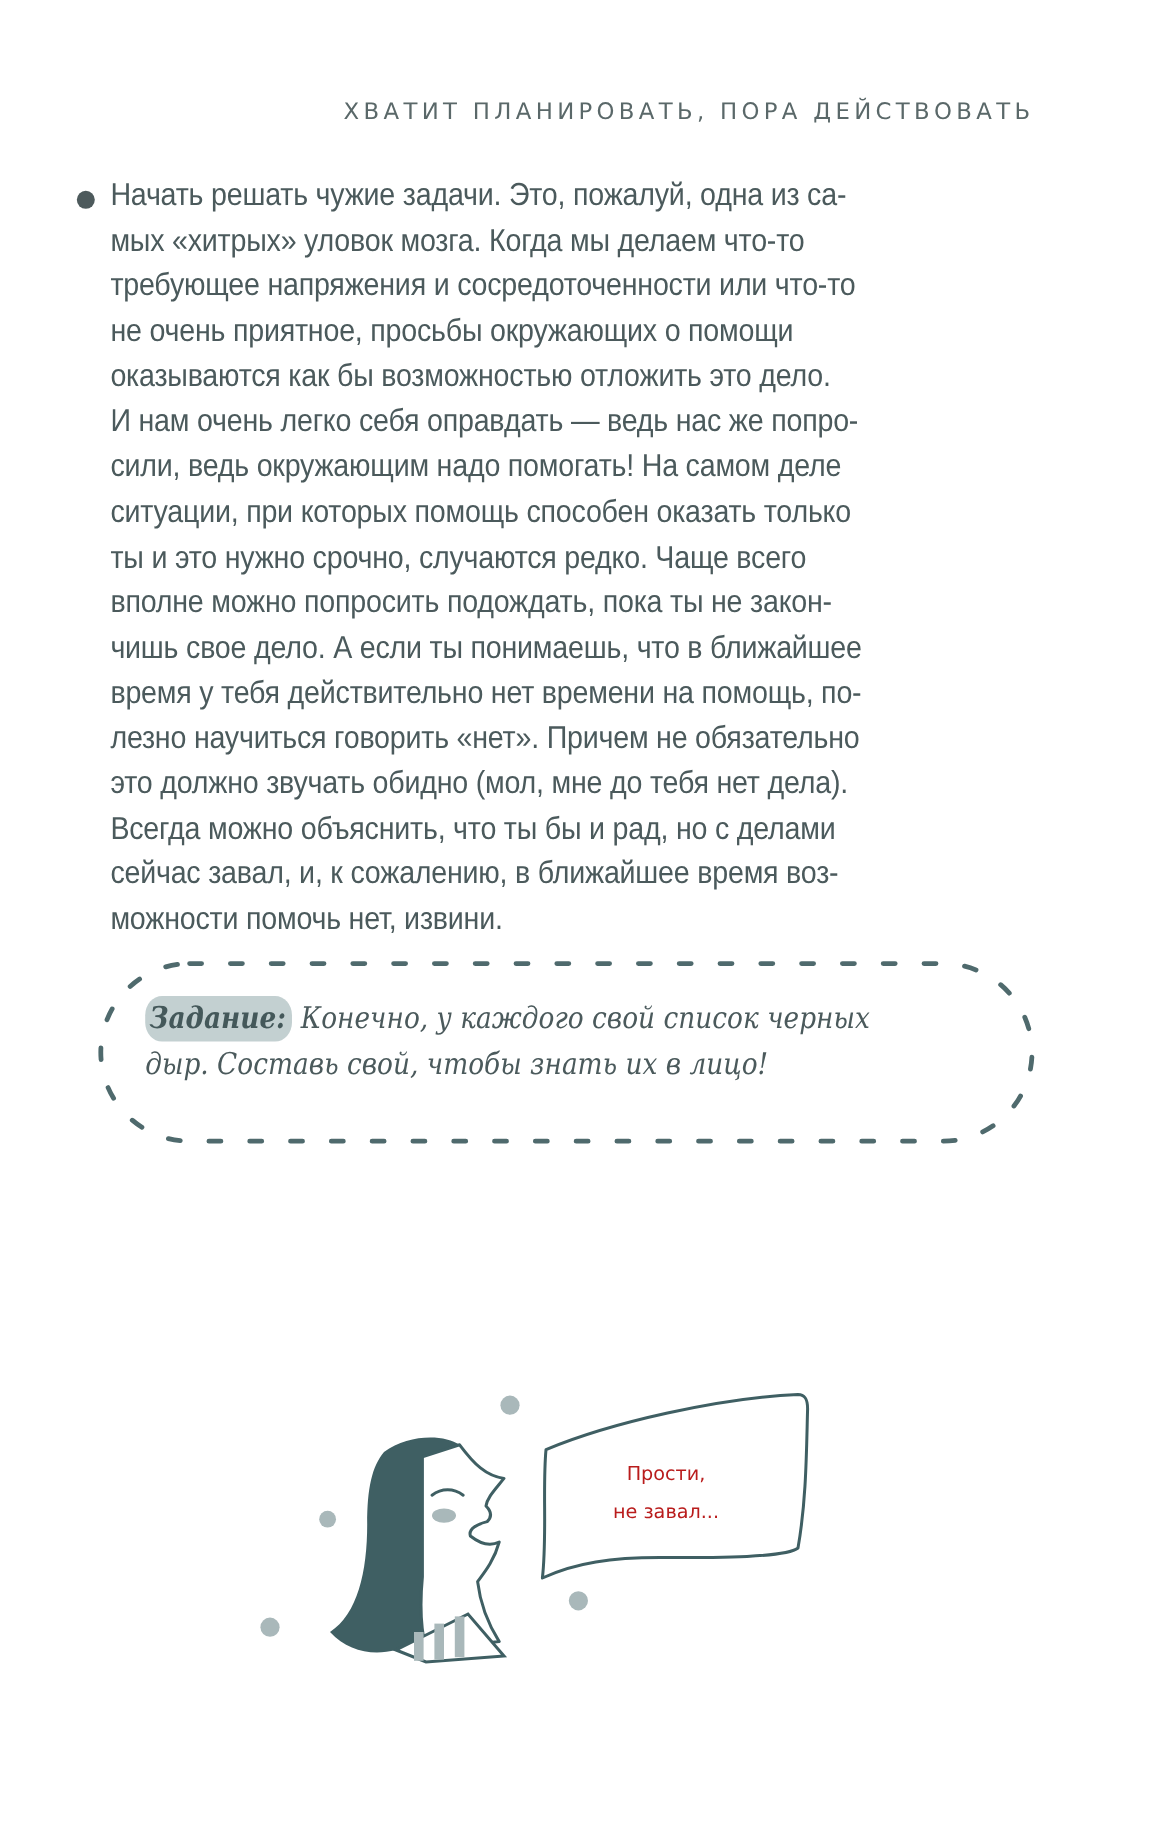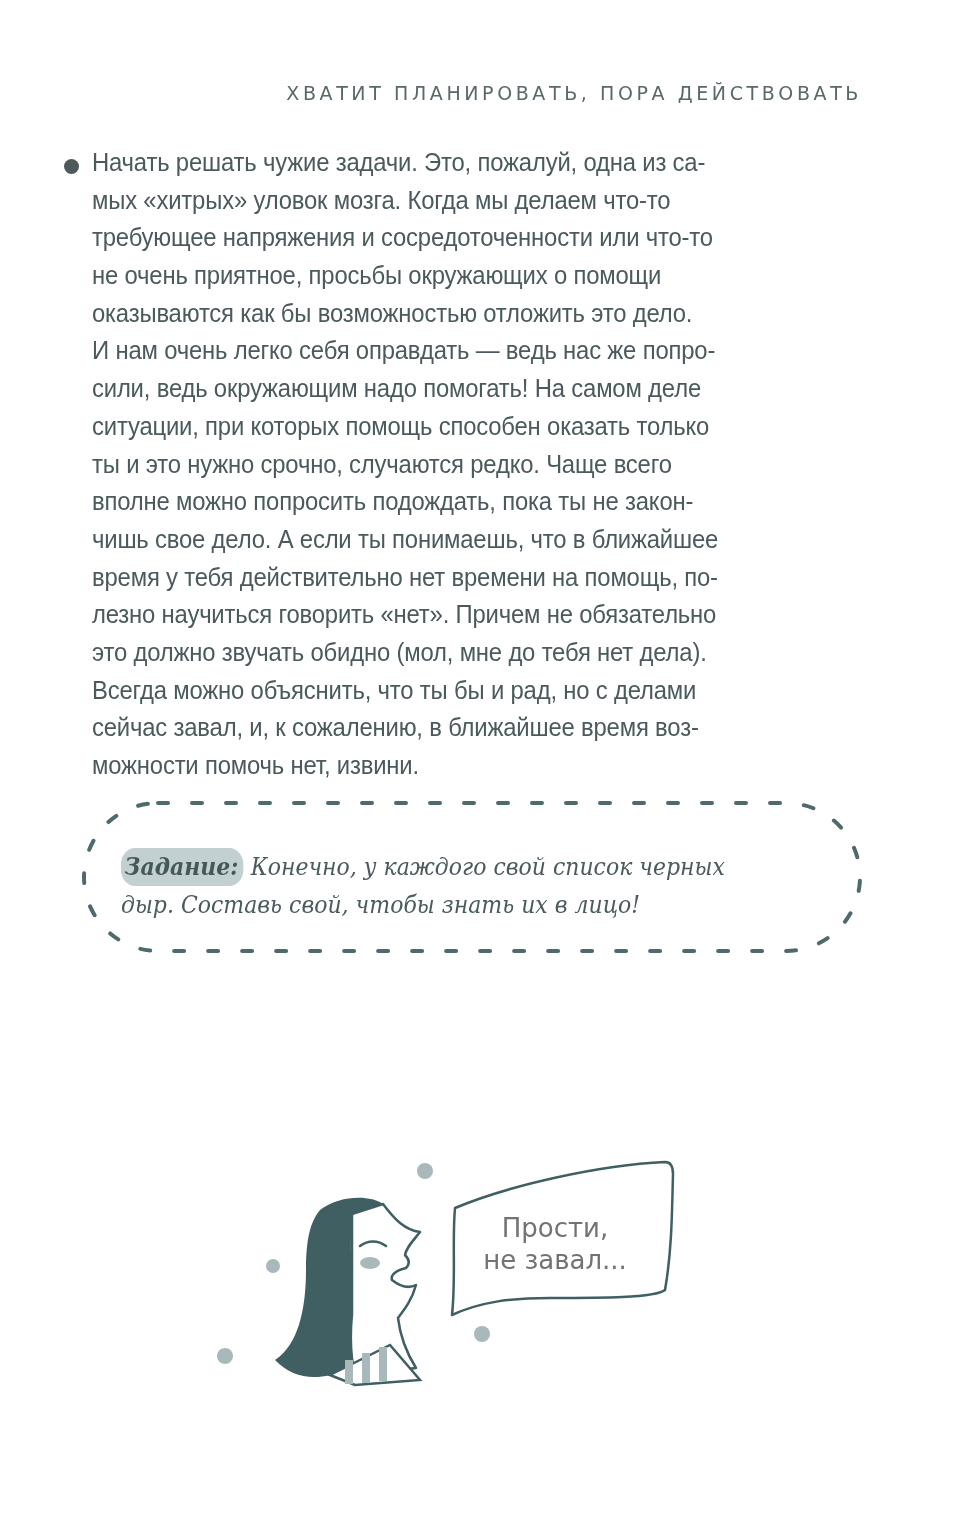--- a/index.html
+++ b/index.html
@@ -74,21 +74,20 @@
     .task-text {
       position: absolute;
       left: 43px;
       top: 35px;
       width: 720px;
       font-family: "DejaVu Serif", serif;
       font-style: italic;
       font-size: 25px;
       line-height: 38px;
       color: #4b5a5c;
-      margin-top: 18px;
     }
     .task-line {
       display: block;
       white-space: nowrap;
       transform-origin: left center;
       transform: scaleX(0.88);
     }
     .task-label {
       display: inline-block;
       background: #c3d0d1;
@@ -106,23 +105,23 @@
       width: 560px;
       height: 260px;
     }
     .bubble-text {
       position: absolute;
       left: 290px;
       top: 72px;
       width: 170px;
       text-align: center;
       font-family: "DejaVu Sans", sans-serif;
-      font-size: 26px;
+      font-size: 16px;
       line-height: 32px;
-      color: #737373;
+      color: #b91c1c;
     }
   </style>
 </head>
 <body>
 
 <div>
 
   <div class="running-header">ХВАТИТ ПЛАНИРОВАТЬ, ПОРА ДЕЙСТВОВАТЬ</div>
 
   <div class="bullet-block">

